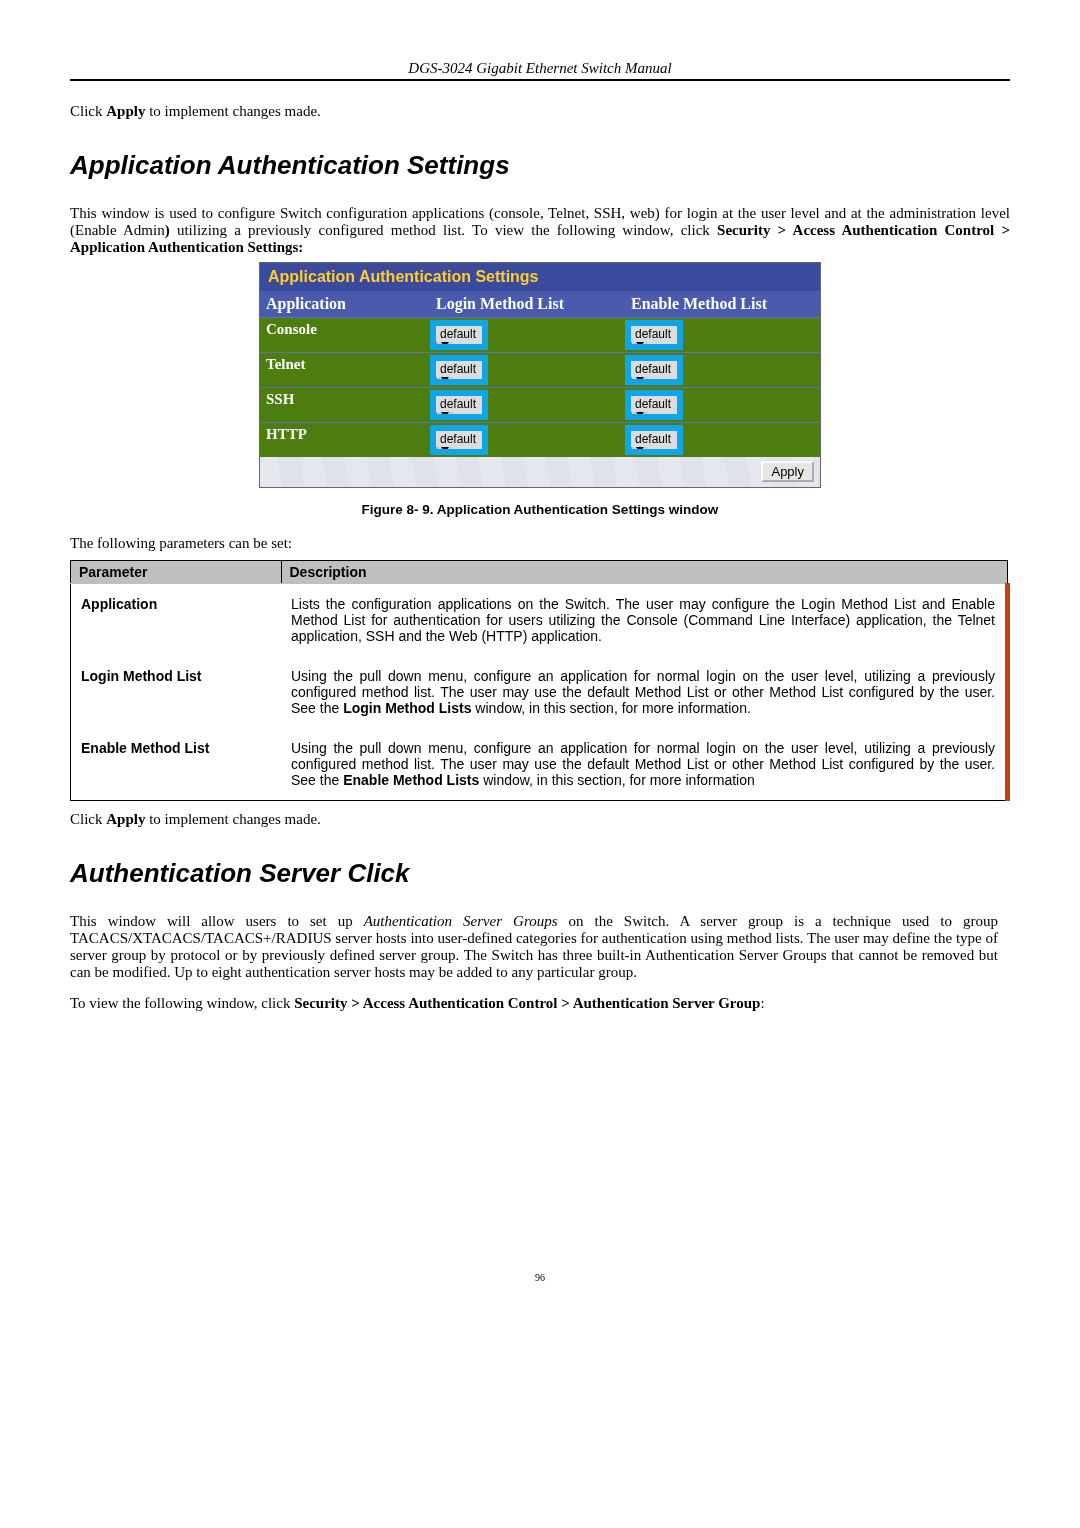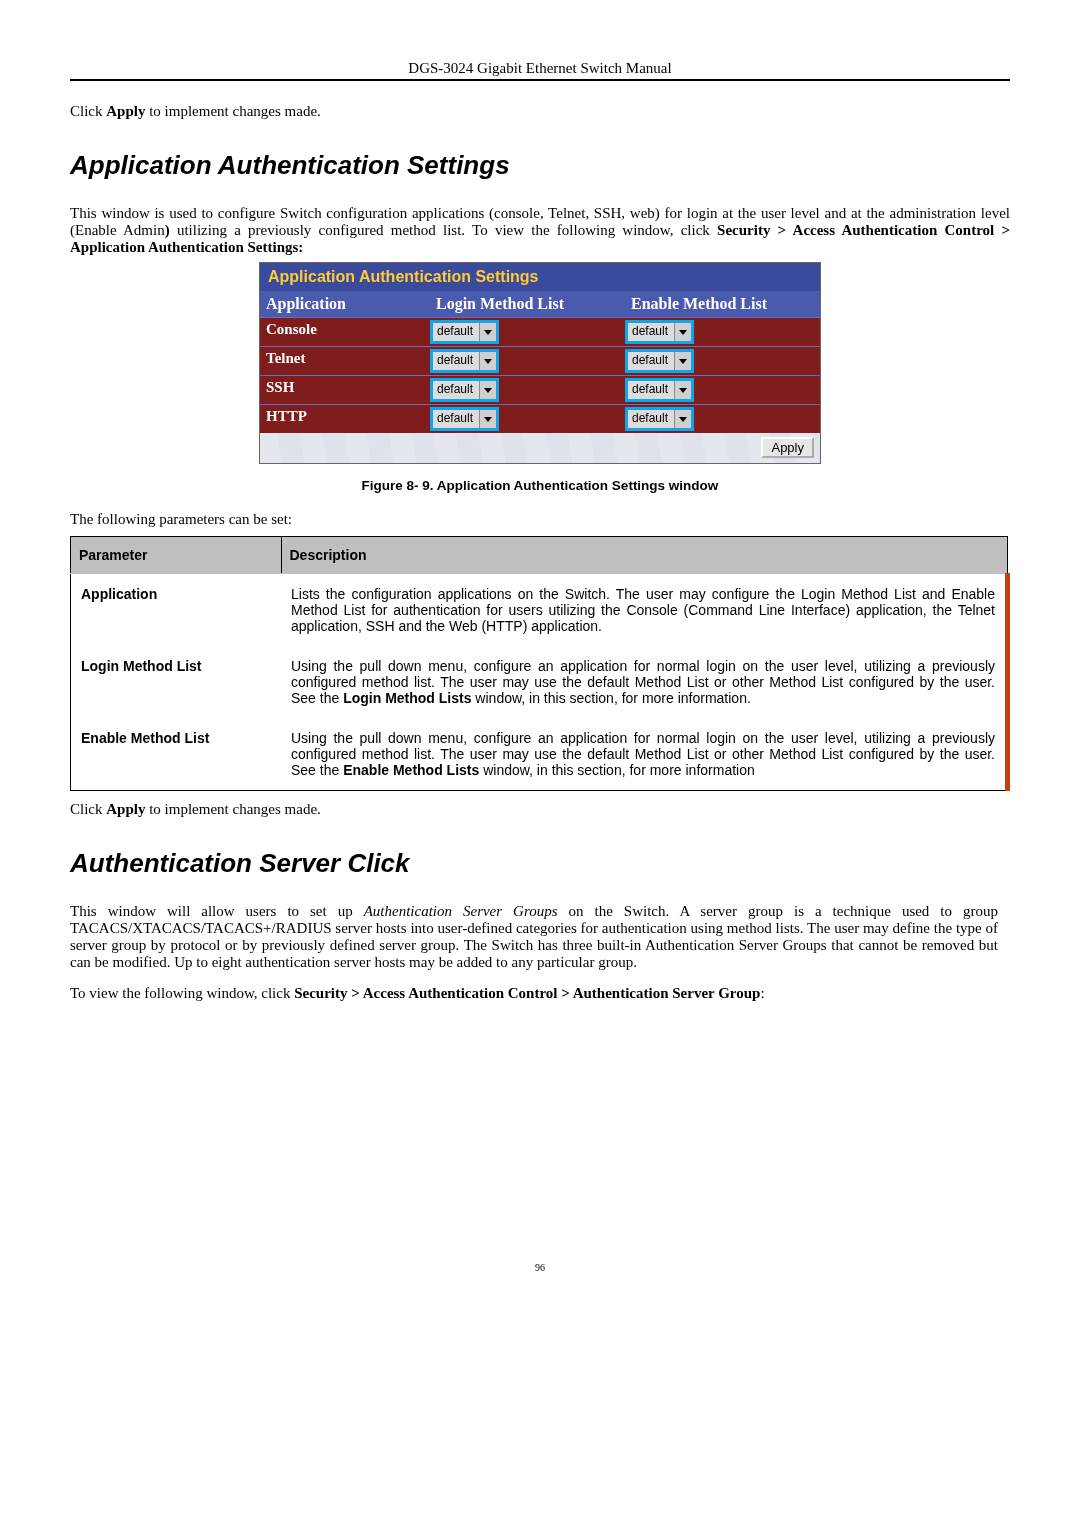--- a/index.html
+++ b/index.html
@@ -7,20 +7,21 @@
     font-size: 15px;
     color: #000;
     background: #fff;
     margin: 0;
     padding: 60px 70px 40px 70px;
     width: 1080px;
     box-sizing: border-box;
   }
   .header-line {
     text-align: center;
+    font-style: italic;
     font-size: 15px;
     border-bottom: 2px solid #000;
     padding-bottom: 2px;
     margin-bottom: 22px;
   }
   .intro-click, .outro-click {
     margin: 0 0 30px 0;
   }
   h1.section-heading {
     font-family: Arial, Helvetica, sans-serif;
@@ -69,40 +70,41 @@
     font-size: 16px;
   }
   .cfg-headrow .cell {
     padding: 4px 6px;
   }
   .col-app { width: 170px; }
   .col-login { width: 195px; }
   .col-enable { flex: 1; }
   .cell { box-sizing: border-box; }
   .cfg-row {
-    background: #7f1d1d;
+    background: #4d7c0f;
     color: #fff;
     border-top: 1px solid #606fbf;
   }
   .cfg-row .col-app {
     font-family: "Times New Roman", Times, serif;
     font-weight: bold;
     font-size: 15px;
     padding: 3px 6px;
   }
   .select-wrap {
     display: inline-flex;
     align-items: stretch;
-    border: 3px solid #0ea5e9;
+    border: 6px solid #0ea5e9;
     background: #dcdcdc;
     color: #000;
     font-size: 12px;
     margin: 2px 0;
     height: 18px;
     overflow: hidden;
+    flex-direction: column;
   }
   .select-wrap .sel-text {
     padding: 1px 4px 1px 4px;
     min-width: 38px;
     background: #dcdcdc;
   }
   .select-wrap .caret-btn {
     width: 16px;
     background: #cfcfcf;
     border-left: 1px solid #8a8a8a;
@@ -149,21 +151,21 @@
     width: 100%;
     border-collapse: collapse;
     font-family: Arial, Helvetica, sans-serif;
     font-size: 14px;
     border: 1px solid #000;
   }
   .param-table th {
     background: #bfbfbf;
     text-align: left;
     font-weight: bold;
-    padding: 10px 8px;
+    padding: 3px 8px;
     border: 1px solid #000;
     border-bottom-color: #bfbfbf;
   }
   .param-table td {
     border-left: 1px solid #000;
     border-right: 5px solid #c2410c;
     padding: 12px 10px 12px 10px;
     vertical-align: top;
   }
   .param-table tr + tr td {

